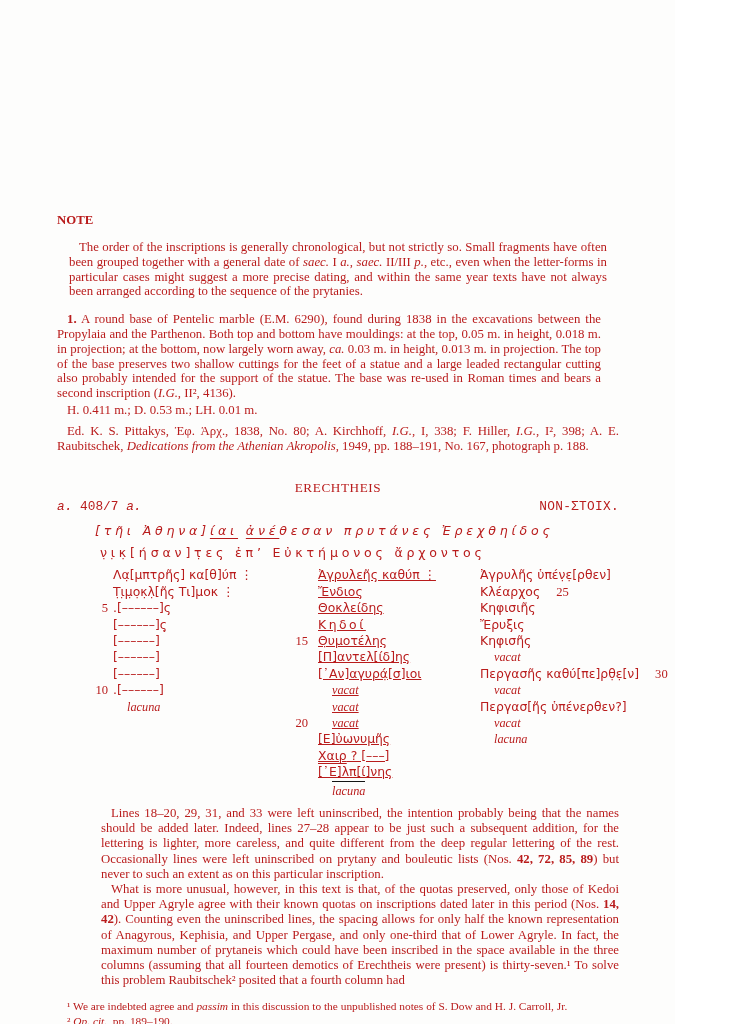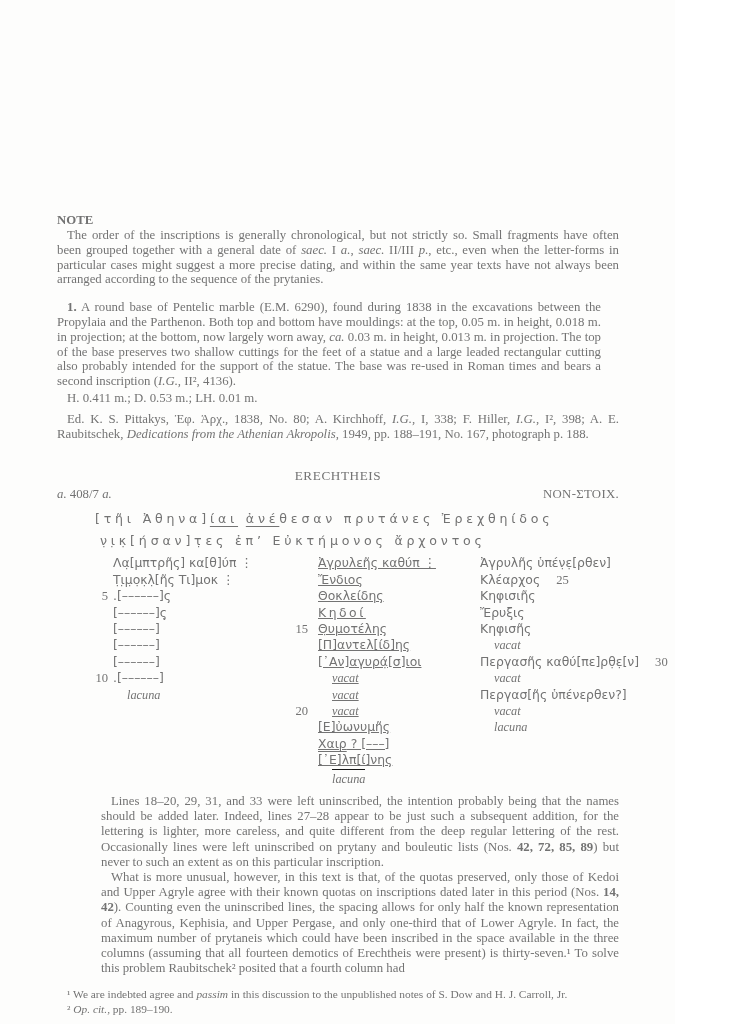--- a/index.html
+++ b/index.html
@@ -1,51 +1,51 @@
 <!DOCTYPE html>
 <html><head>
 <meta charset="utf-8">
 <style>
   html,body{margin:0;padding:0;background:#ffffff;}
   .page{
     position:relative;
     width:675px;height:1024px;
     background:#fdfdfc;
-    color:#737373;
+    color:#b91c1c;
     font-family:"Liberation Serif", serif;
     font-size:12.8px;
     box-sizing:border-box;
     padding:213px 56px 16px 57px;
     overflow:hidden;
   }
   
   .st-i{font-style:italic;}
   .st-b{font-weight:700;}
   .st-u{text-decoration:underline;text-underline-offset:2.5px;}
   .st-ls{letter-spacing:2.5px;}
   .st-v{font-family:"Liberation Serif",serif;font-style:italic;font-size:12.3px;margin-left:14px;}
   .st-r{display:inline-block;border-top:1px solid #141414;padding-top:1px;}
   
-  .body-para{margin:0;text-align:justify;line-height:14.8px;text-indent:10px;}
+  .body-para{margin:12px;text-align:justify;line-height:14.8px;text-indent:10px;}
   .note-heading{font-weight:700;line-height:15px;}
   .entry-para{margin:13px 18px 0 0;}
   .measure-line{margin:2px 0 0 0;text-indent:10px;line-height:14.8px;}
   .ed-para{margin:6px 0 0 0;}
   
   .deme-heading{margin-top:27px;text-align:center;font-size:13.2px;letter-spacing:0.6px;line-height:15px;}
-  .dateline{margin-top:4px;display:flex;justify-content:space-between;align-items:baseline;line-height:15px;}
+  .dateline{margin-top:4px;display:flex;justify-content:space-between;align-items:baseline;line-height:15px;font-family:Liberation Mono, monospace;}
   .dateline .right{font-size:12.8px;letter-spacing:0.3px;}
   
   .ins-head{
     font-family:"DejaVu Sans",sans-serif;
     font-size:12.6px;line-height:17px;
     letter-spacing:0.30em;
     white-space:nowrap;
   }
-  .ins-head1{margin:8px 0 0 38px;}
+  .ins-head1{margin:8px 0 0 38px;font-style:italic;}
   .ins-head2{margin:5px 0 0 43px;}
   .ins-table{margin-top:6px;}
   .ins-row{display:grid;grid-template-columns:51px 168px 32px 160px 204px;line-height:16.4px;}
   .ins-num{font-family:"Liberation Serif",serif;font-size:12.6px;text-align:right;}
   .ins-c1{padding-left:5px;}
   .ins-c2{padding-left:10px;text-decoration:underline;}
   .ins-c3{padding-left:12px;}
   .ins-cell{font-family:"DejaVu Sans",sans-serif;font-size:12.4px;white-space:nowrap;}
   .ins-n3{font-family:"Liberation Serif",serif;font-size:12.6px;margin-left:16px;}
   

